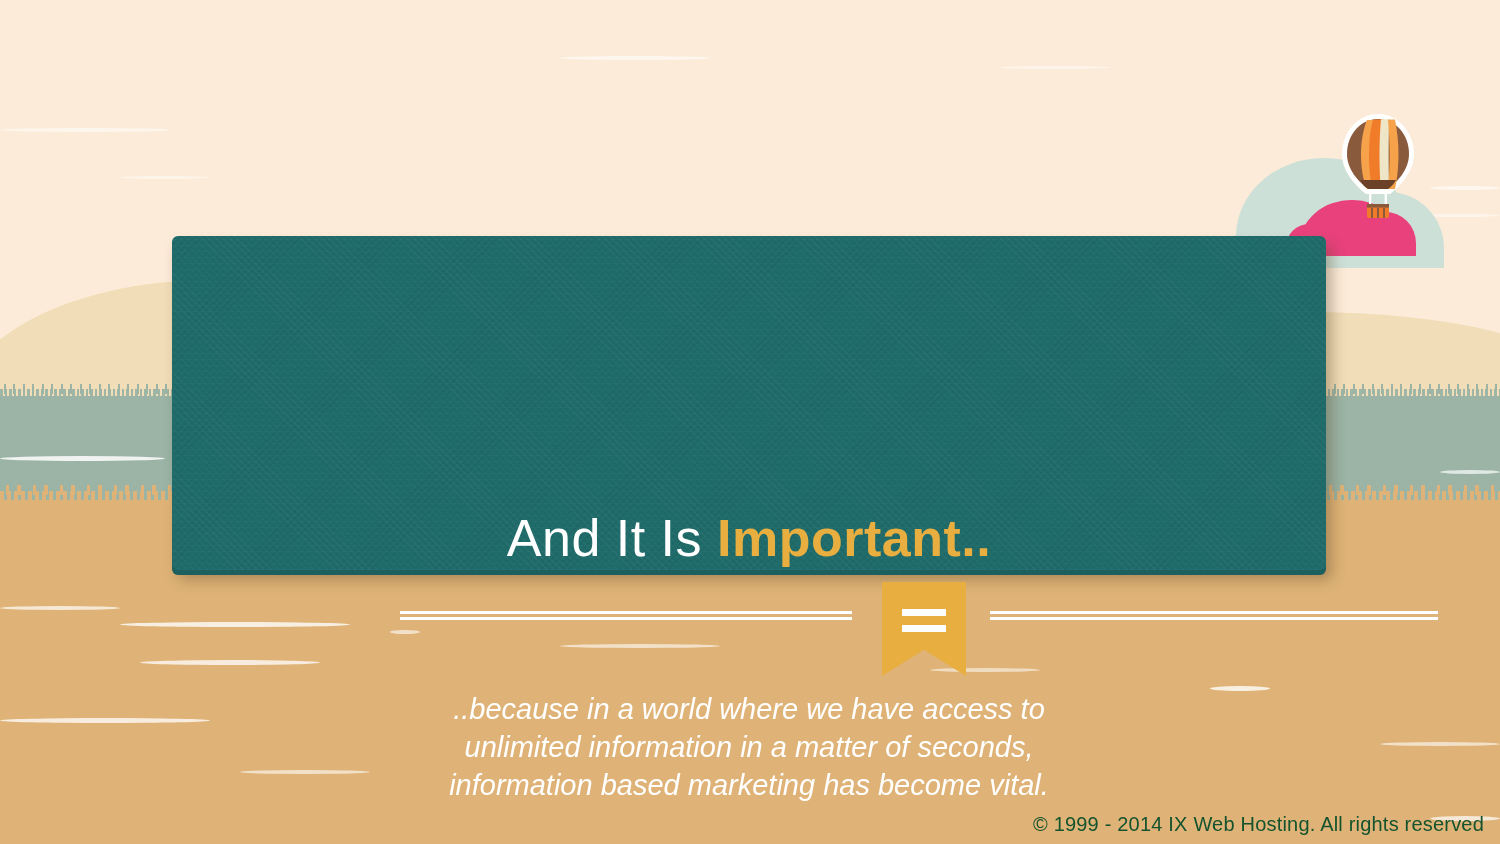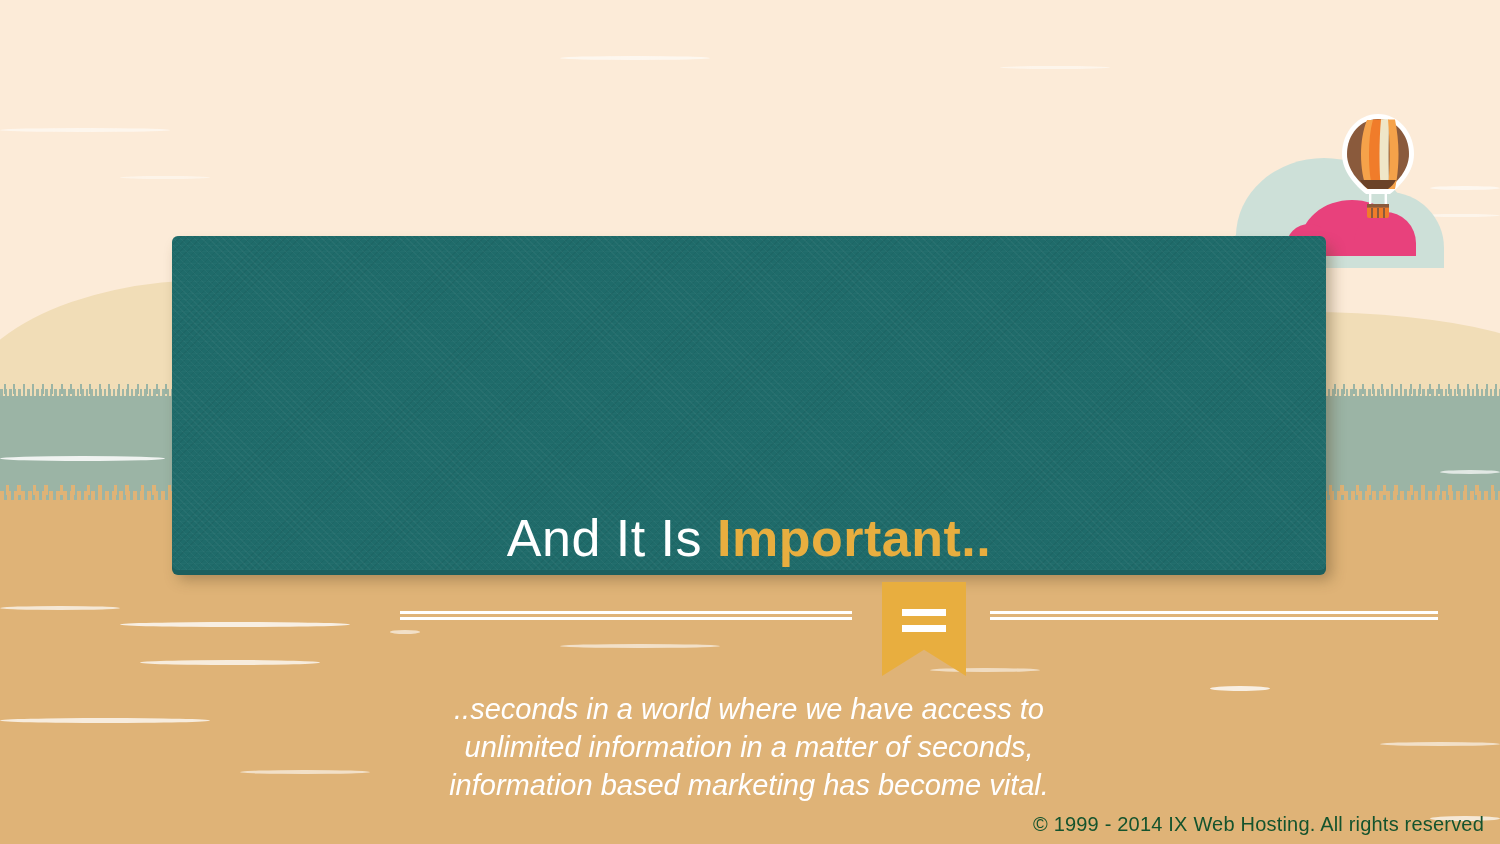--- a/index.html
+++ b/index.html
@@ -323,18 +323,18 @@
     </div>
 
     <div class="rule rule-left"></div>
     <div class="rule rule-right"></div>
 
     <div class="ribbon">
       <div class="eq eq1"></div>
       <div class="eq eq2"></div>
     </div>
 
-    <div class="card-body">..seconds in a world where we have access to unlimited information in a matter of seconds, information based marketing has become vital.</div>
+    <div class="card-body">..because in a world where we have access to unlimited information in a matter of seconds, information based marketing has become vital.</div>
   </div>
 
   <div class="footer">© 1999 - 2014 IX Web Hosting. All rights reserved</div>
 
 </div>
 
 </body></html>

